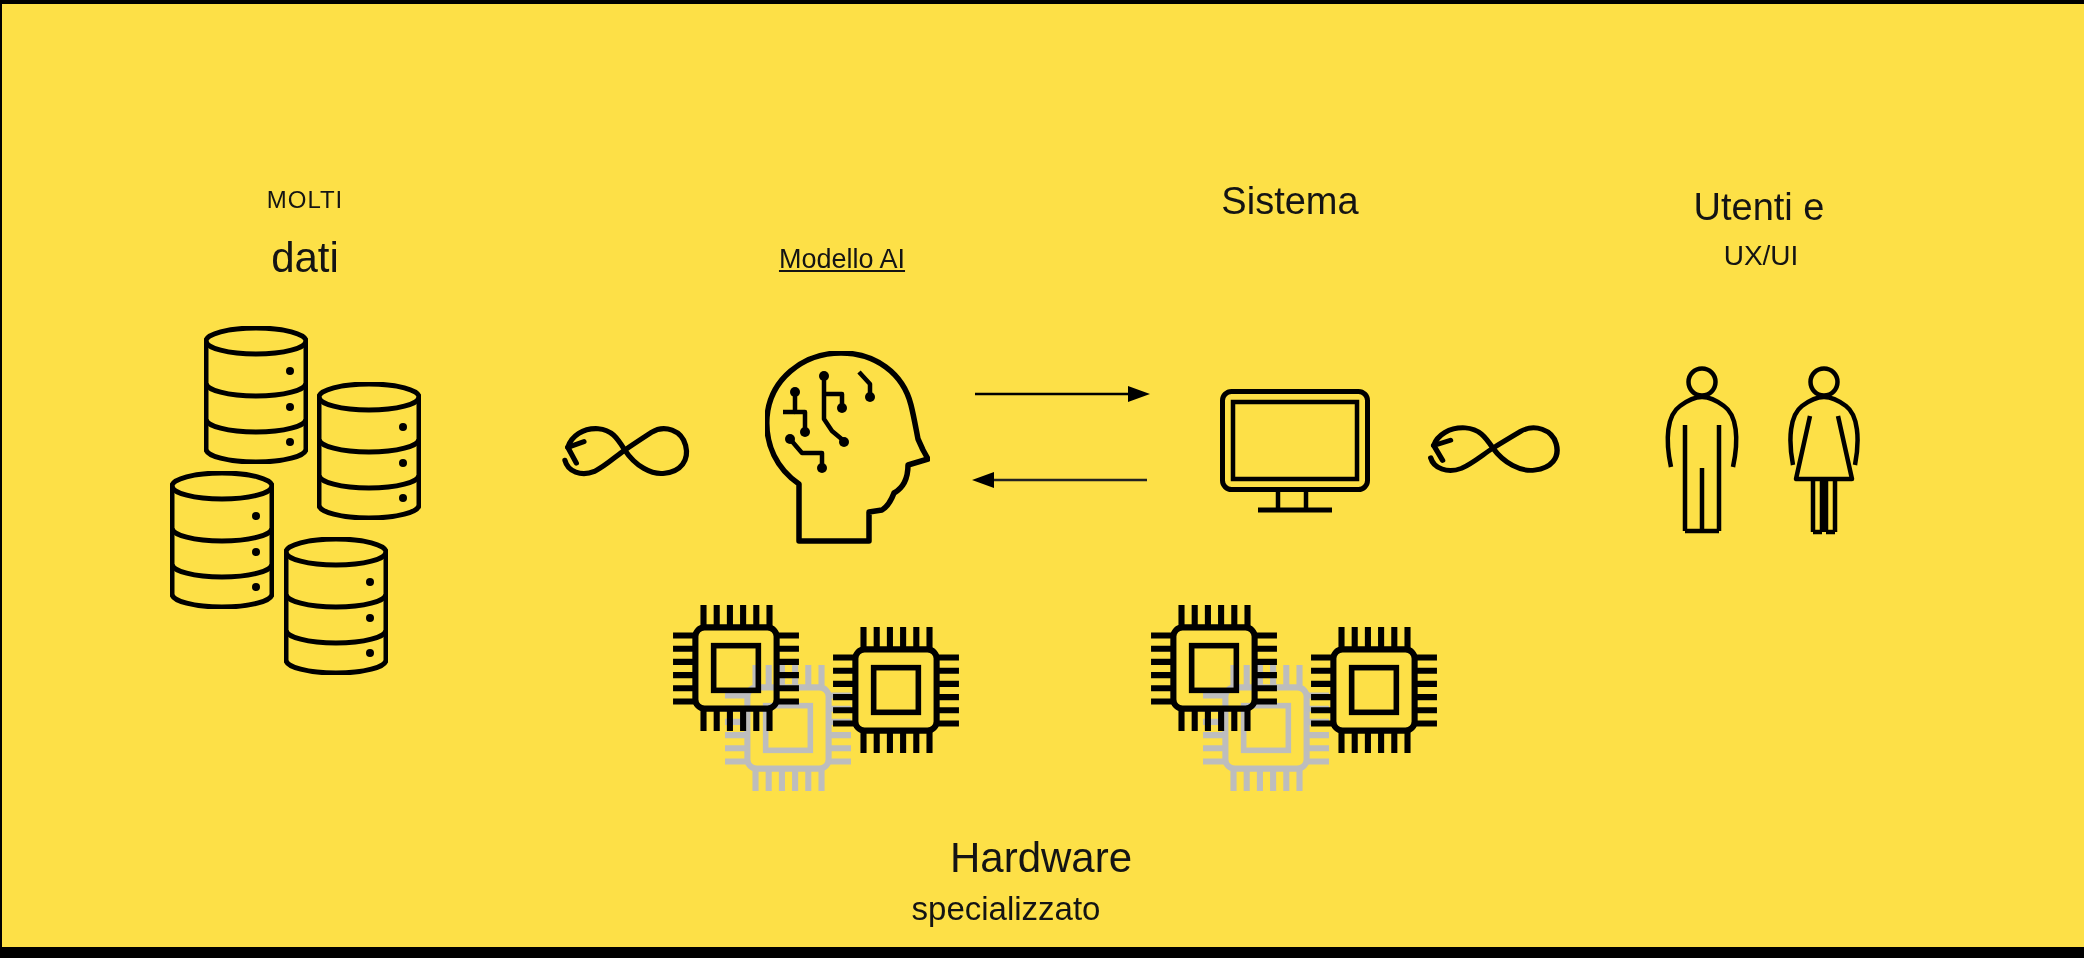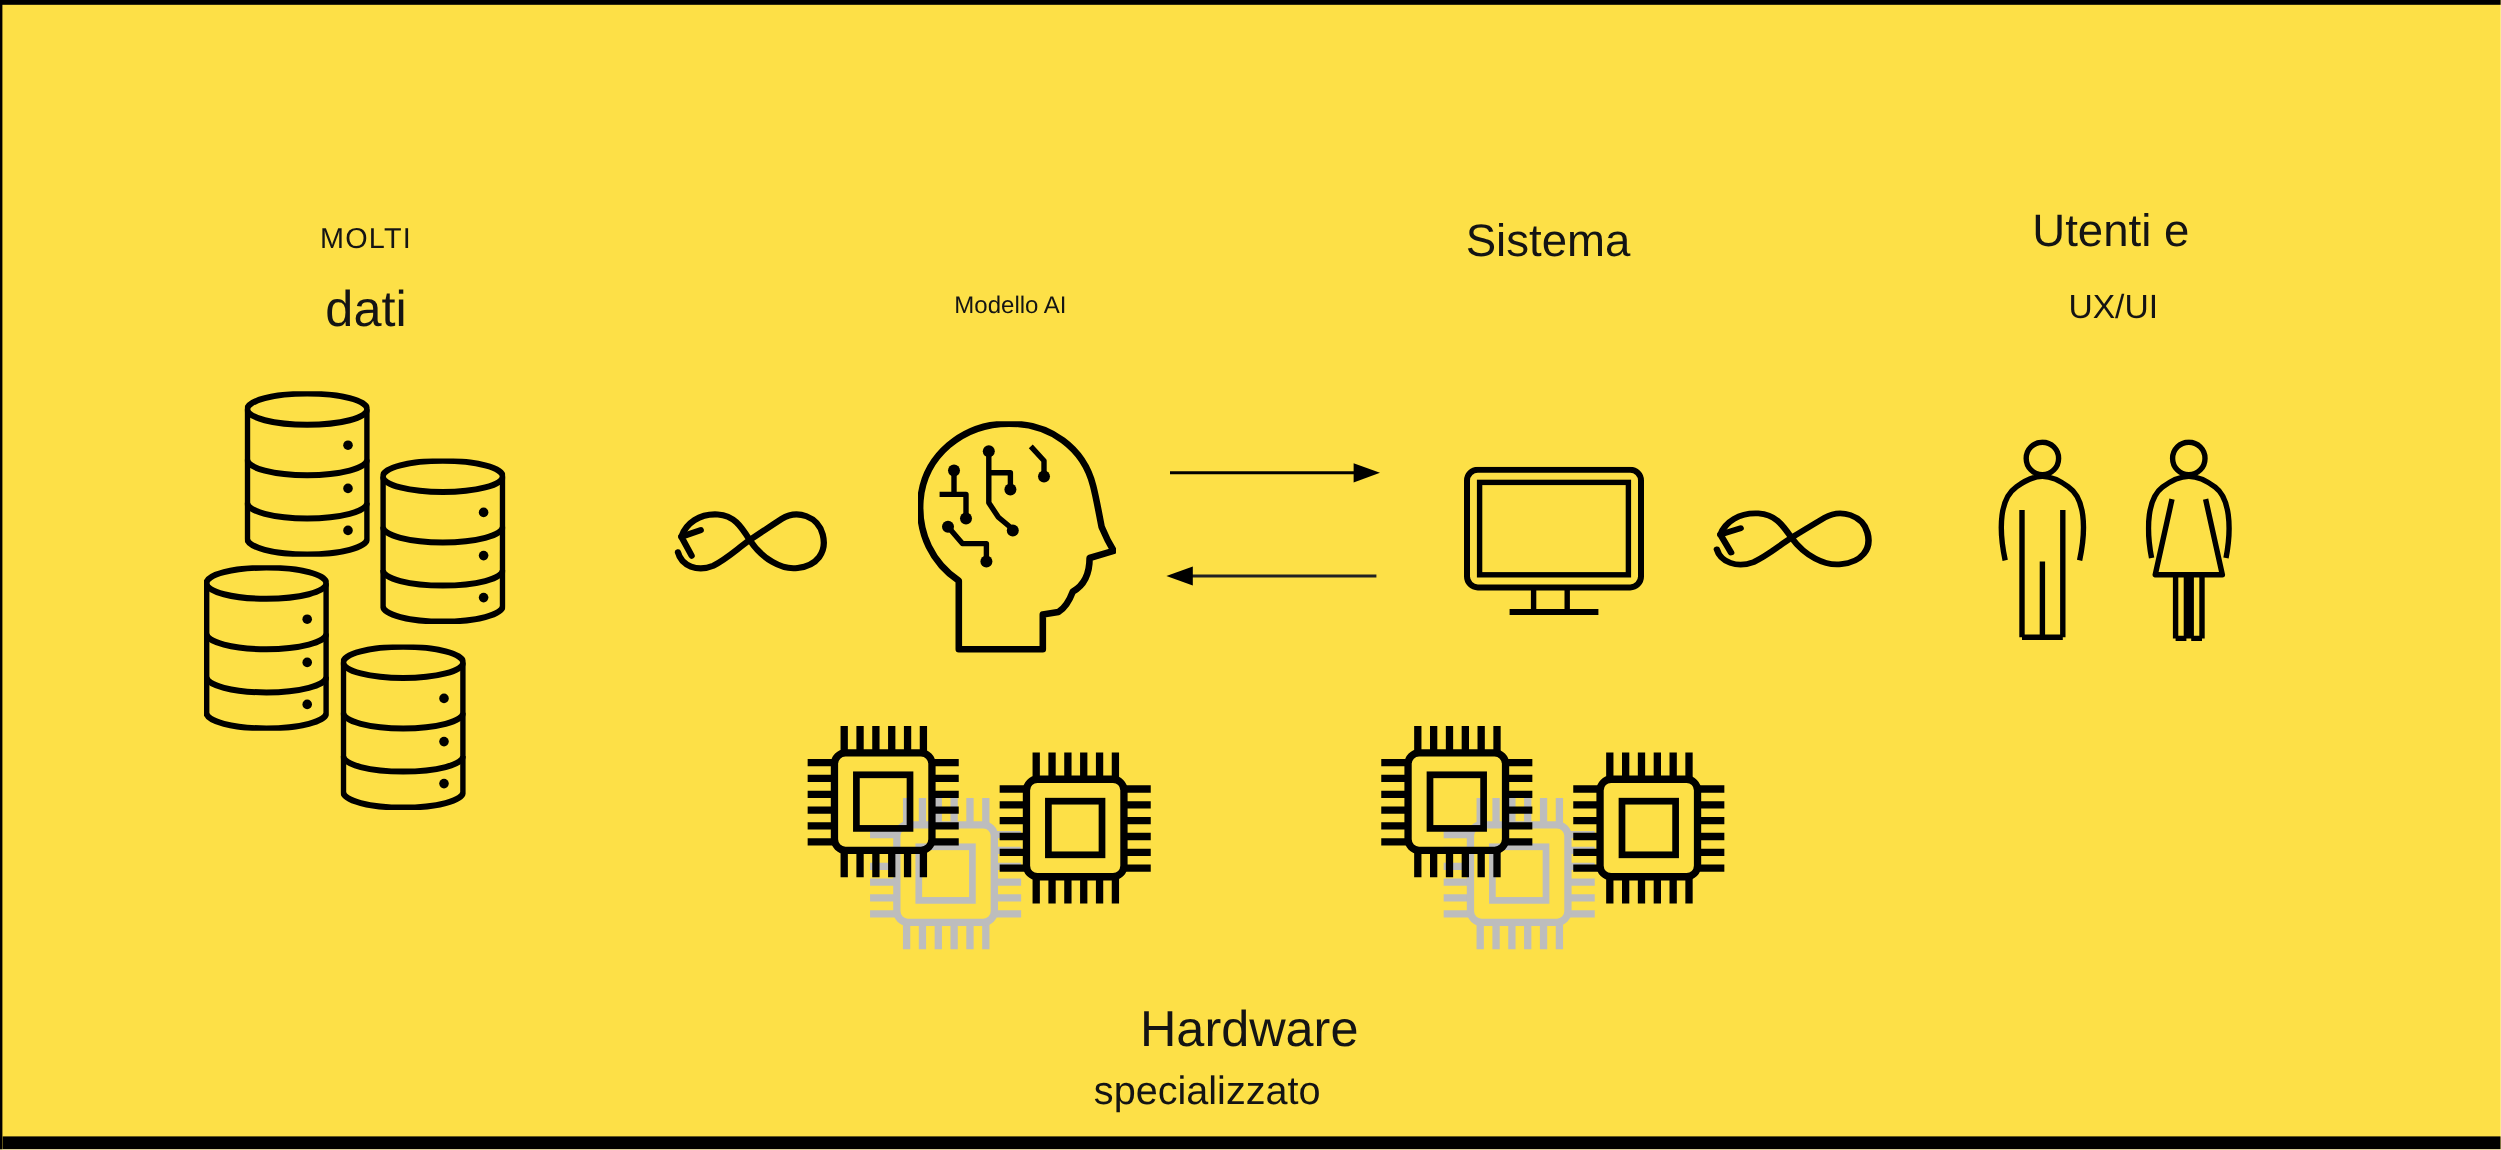--- a/index.html
+++ b/index.html
@@ -13,21 +13,21 @@
     overflow:hidden;
     font-family:"Liberation Sans", sans-serif;
     color:#111;
   }
   .bottombar{position:absolute;left:0;right:0;bottom:0;height:11px;background:#000;}
   .lbl{position:absolute;transform:translateX(-50%);white-space:nowrap;line-height:1.15;color:#141414;}
   .lbl-eyebrow{font-size:24px;font-weight:400;letter-spacing:1px;}
   .lbl-big{font-size:42px;font-weight:500;}
   .lbl-med{font-size:38px;font-weight:500;}
   .lbl-med2{font-size:28px;font-weight:500;}
-  .lbl-small{font-size:20px;font-weight:400;}
+  .lbl-small{font-size:27px;font-weight:400;text-decoration:underline;}
   .lbl-sub{font-size:33px;font-weight:400;}
   .icon{position:absolute;overflow:visible;color:#000;}
   .ghost{color:#bdbdbd;}
   svg{overflow:visible;display:block;}
 </style>
 </head>
 <body>
 
 <div class="canvas">
 
@@ -117,21 +117,21 @@
     </defs>
   </svg>
 
   <div class="lbl lbl-eyebrow" style="left:303px;top:182px">MOLTI</div>
   <div class="lbl lbl-big" style="left:303px;top:230px">dati</div>
 
   <div class="lbl lbl-small" style="left:840px;top:240px">Modello AI</div>
 
   <div class="lbl lbl-med" style="left:1288px;top:176px">Sistema</div>
 
-  <div class="lbl lbl-med" style="left:1757px;top:168px">Utenti e</div>
+  <div class="lbl lbl-med" style="left:1757px;top:182px">Utenti e</div>
   <div class="lbl lbl-med2" style="left:1759px;top:236px">UX/UI</div>
 
   <div class="lbl lbl-big" style="left:1039px;top:830px">Hardware</div>
   <div class="lbl lbl-sub" style="left:1004px;top:886px">specializzato</div>
 
   <svg class="icon" style="left:202px;top:322px" width="104" height="138">
       <use href="#sym-db"></use>
     </svg>
   <svg class="icon" style="left:315px;top:378px" width="104" height="138">
       <use href="#sym-db"></use>

